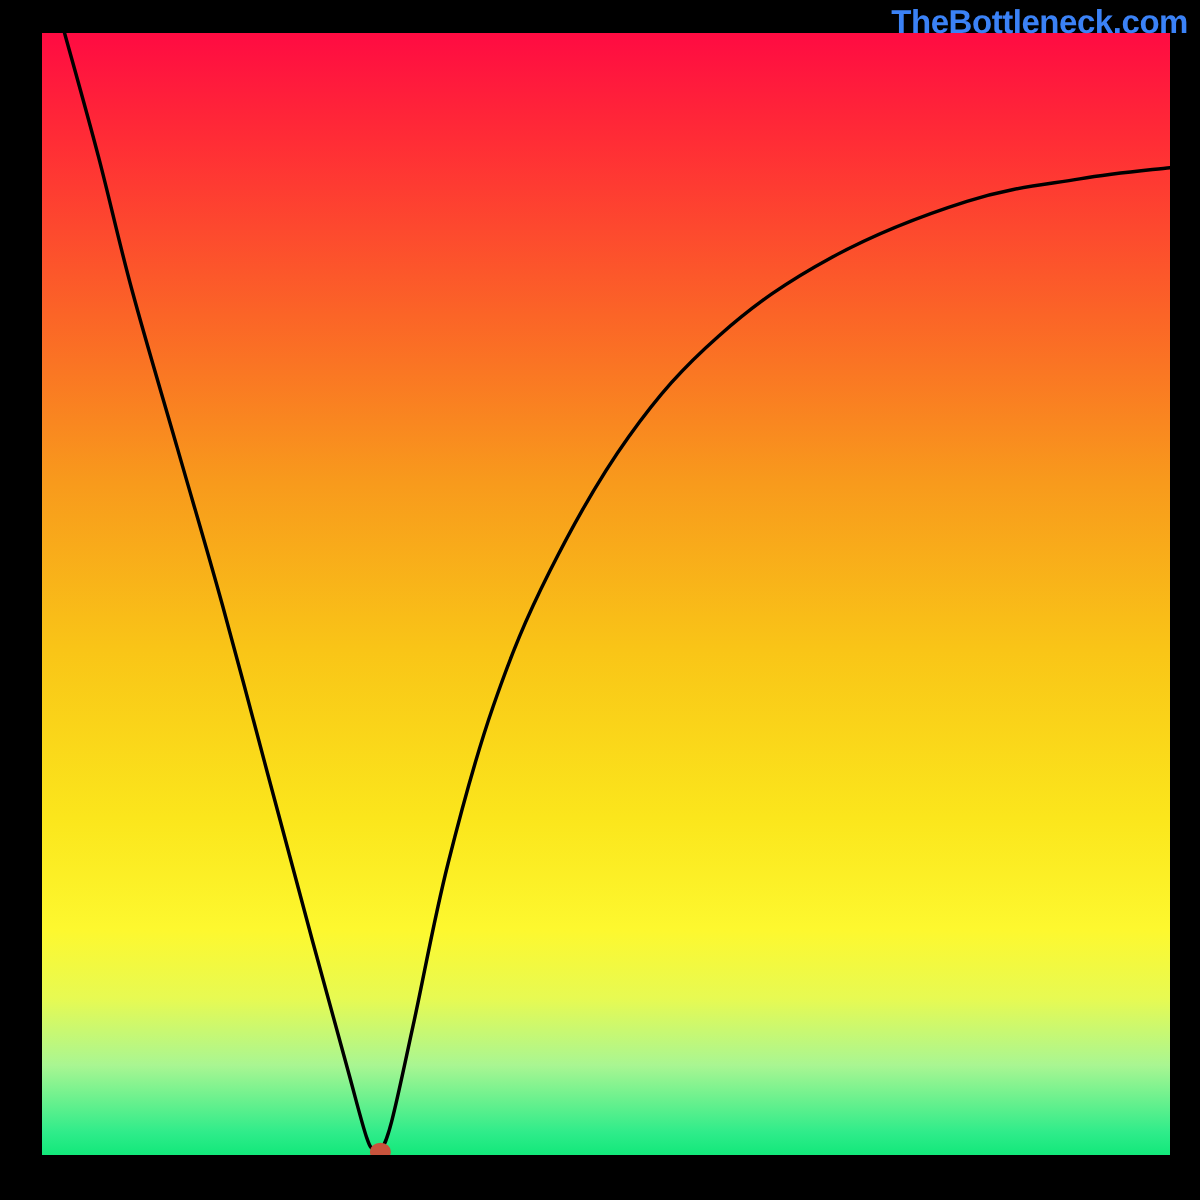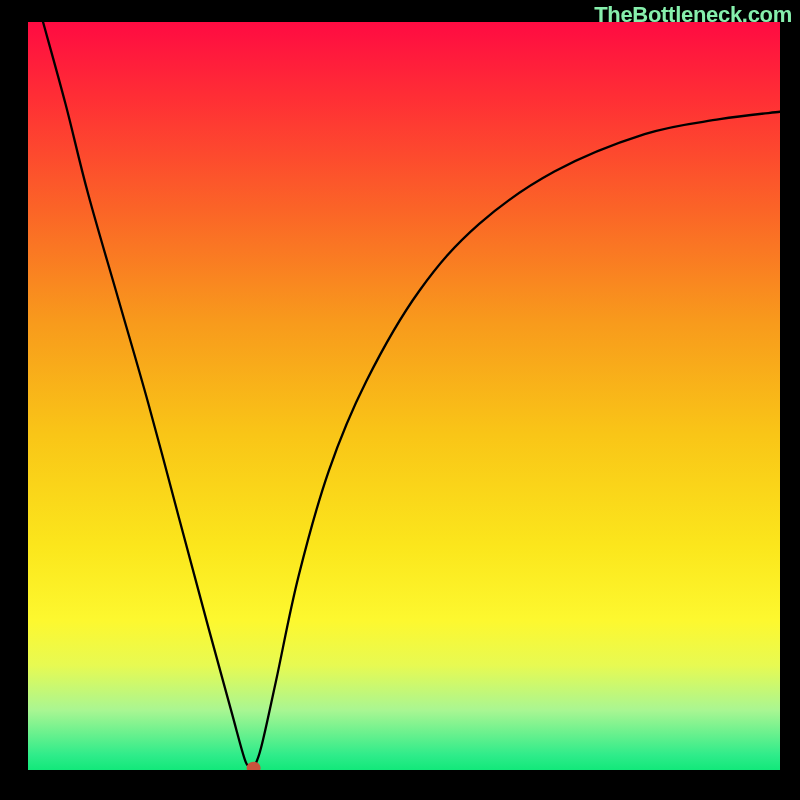--- a/index.html
+++ b/index.html
@@ -8,21 +8,21 @@
     width: 800px;
     height: 800px;
     background: #000;
     font-family: Arial, Helvetica, sans-serif;
     position: relative;
   }
   .watermark {
     position: absolute;
     top: 2px;
     right: 8px;
-    color: #86efac;
+    color: #3b82f6;
     font-size: 22px;
     font-weight: 600;
     letter-spacing: -0.3px;
     z-index: 10;
   }
   .plot-wrap {
     position: absolute;
     left: 28px;
     top: 22px;
     width: 752px;

